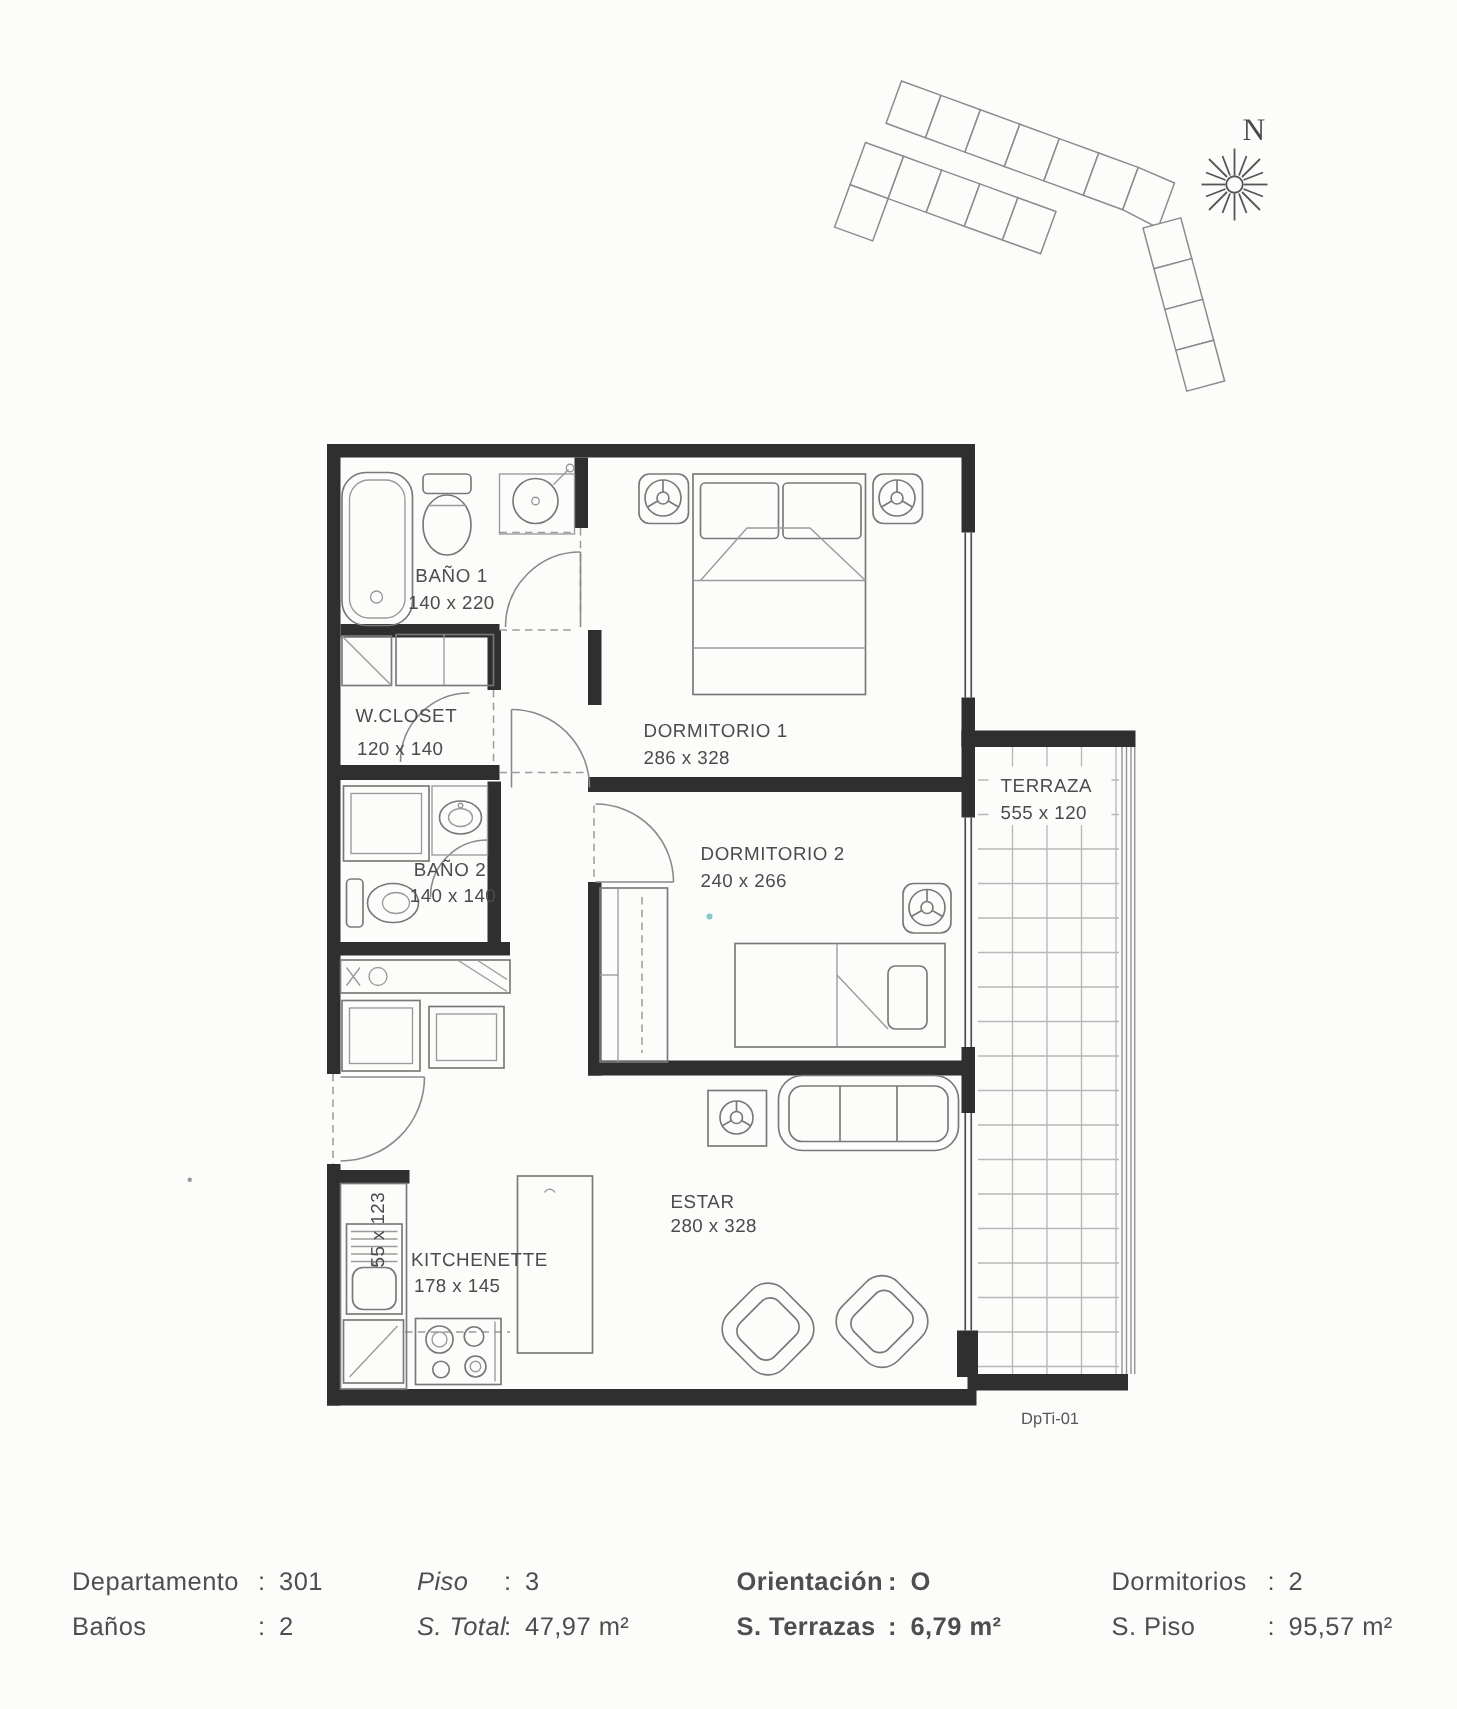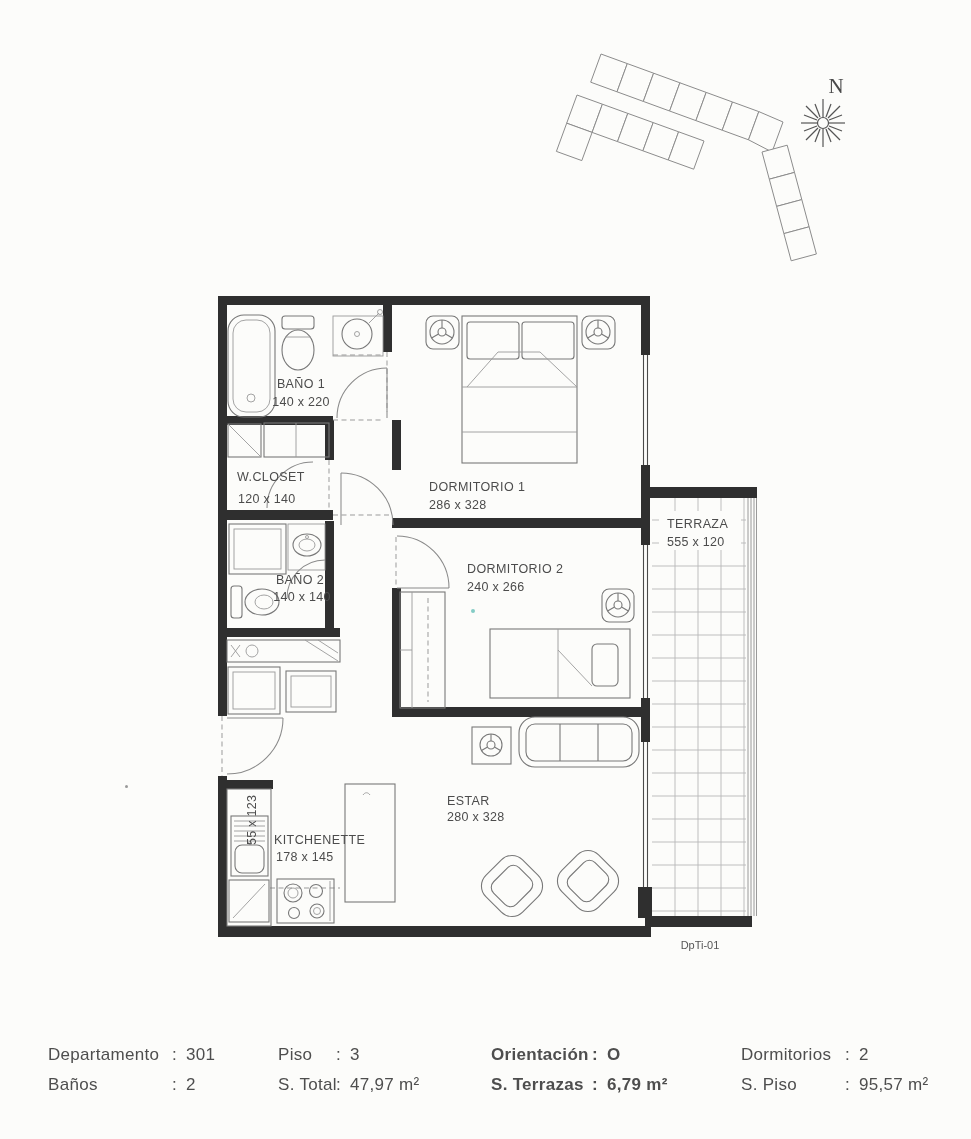--- a/index.html
+++ b/index.html
@@ -33,21 +33,21 @@
   .bldg-hatch{stroke:#8c8c8c;stroke-width:1;}
   .compass-line{stroke:#555;stroke-width:1.2;}
 
   
   .info{position:absolute;top:1040px;left:0;width:971px;font-size:17px;letter-spacing:.3px;color:#4e4e4e;}
   .info-col{position:absolute;top:0;}
   .info-row{display:flex;line-height:30px;white-space:nowrap;}
   .info-row .lbl{display:inline-block;}
   .info-row .sep{display:inline-block;margin-right:9px;}
   .c1{left:48px;}  .c1 .lbl{width:124px;}
-  .c2{left:278px;} .c2 .lbl{width:58px;}
+  .c2{left:278px;} .c2 .lbl{width:58px;font-style:italic;}
   .c3{left:491px;font-weight:bold;} .c3 .lbl{width:101px;}
   .c4{left:741px;} .c4 .lbl{width:104px;}
   .speck{position:absolute;left:125px;top:785px;width:3px;height:3px;border-radius:50%;background:#9a9a9a;}
 </style>
 </head>
 <body>
 
 <div class="page">
 
   <svg id="siteplan" width="440" height="260" viewBox="530 25 440 260">

